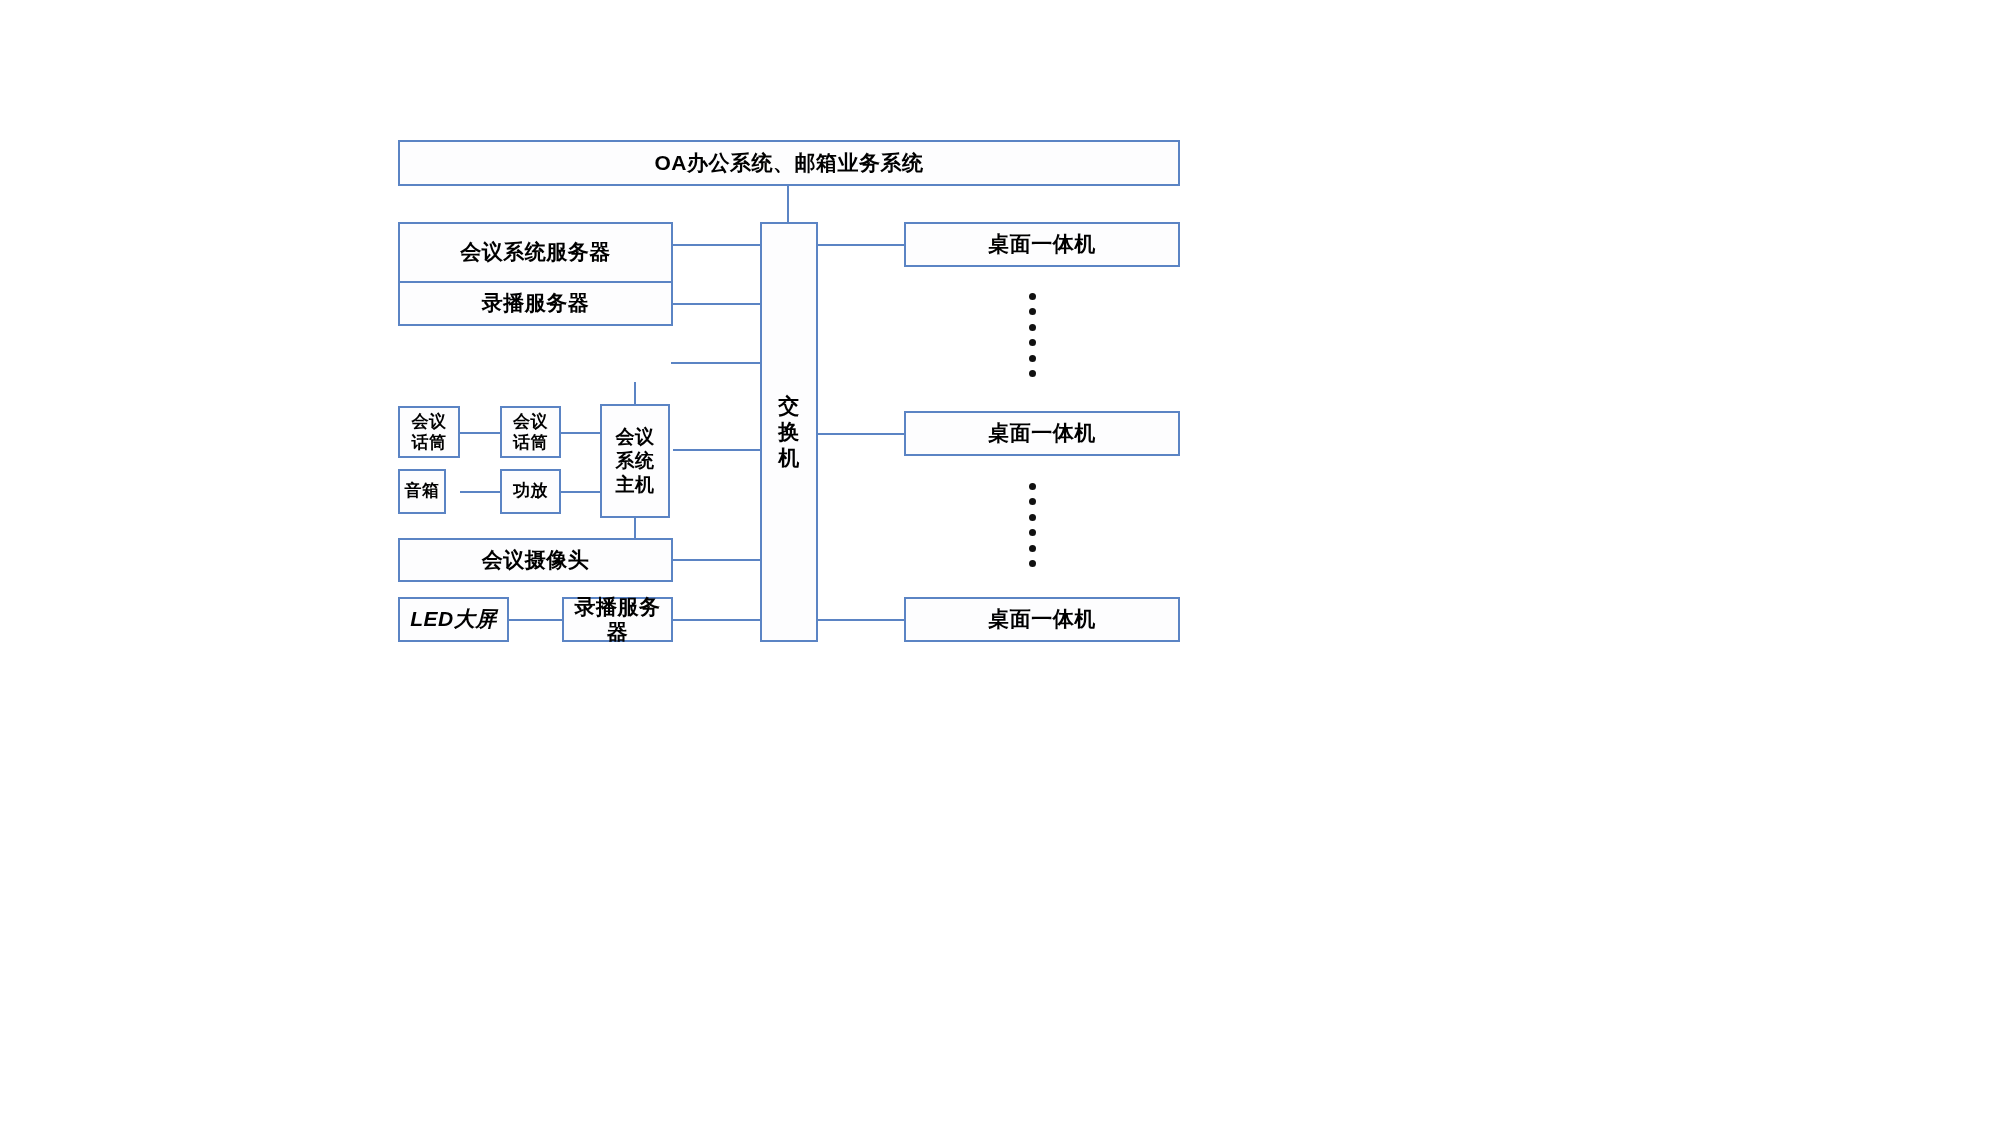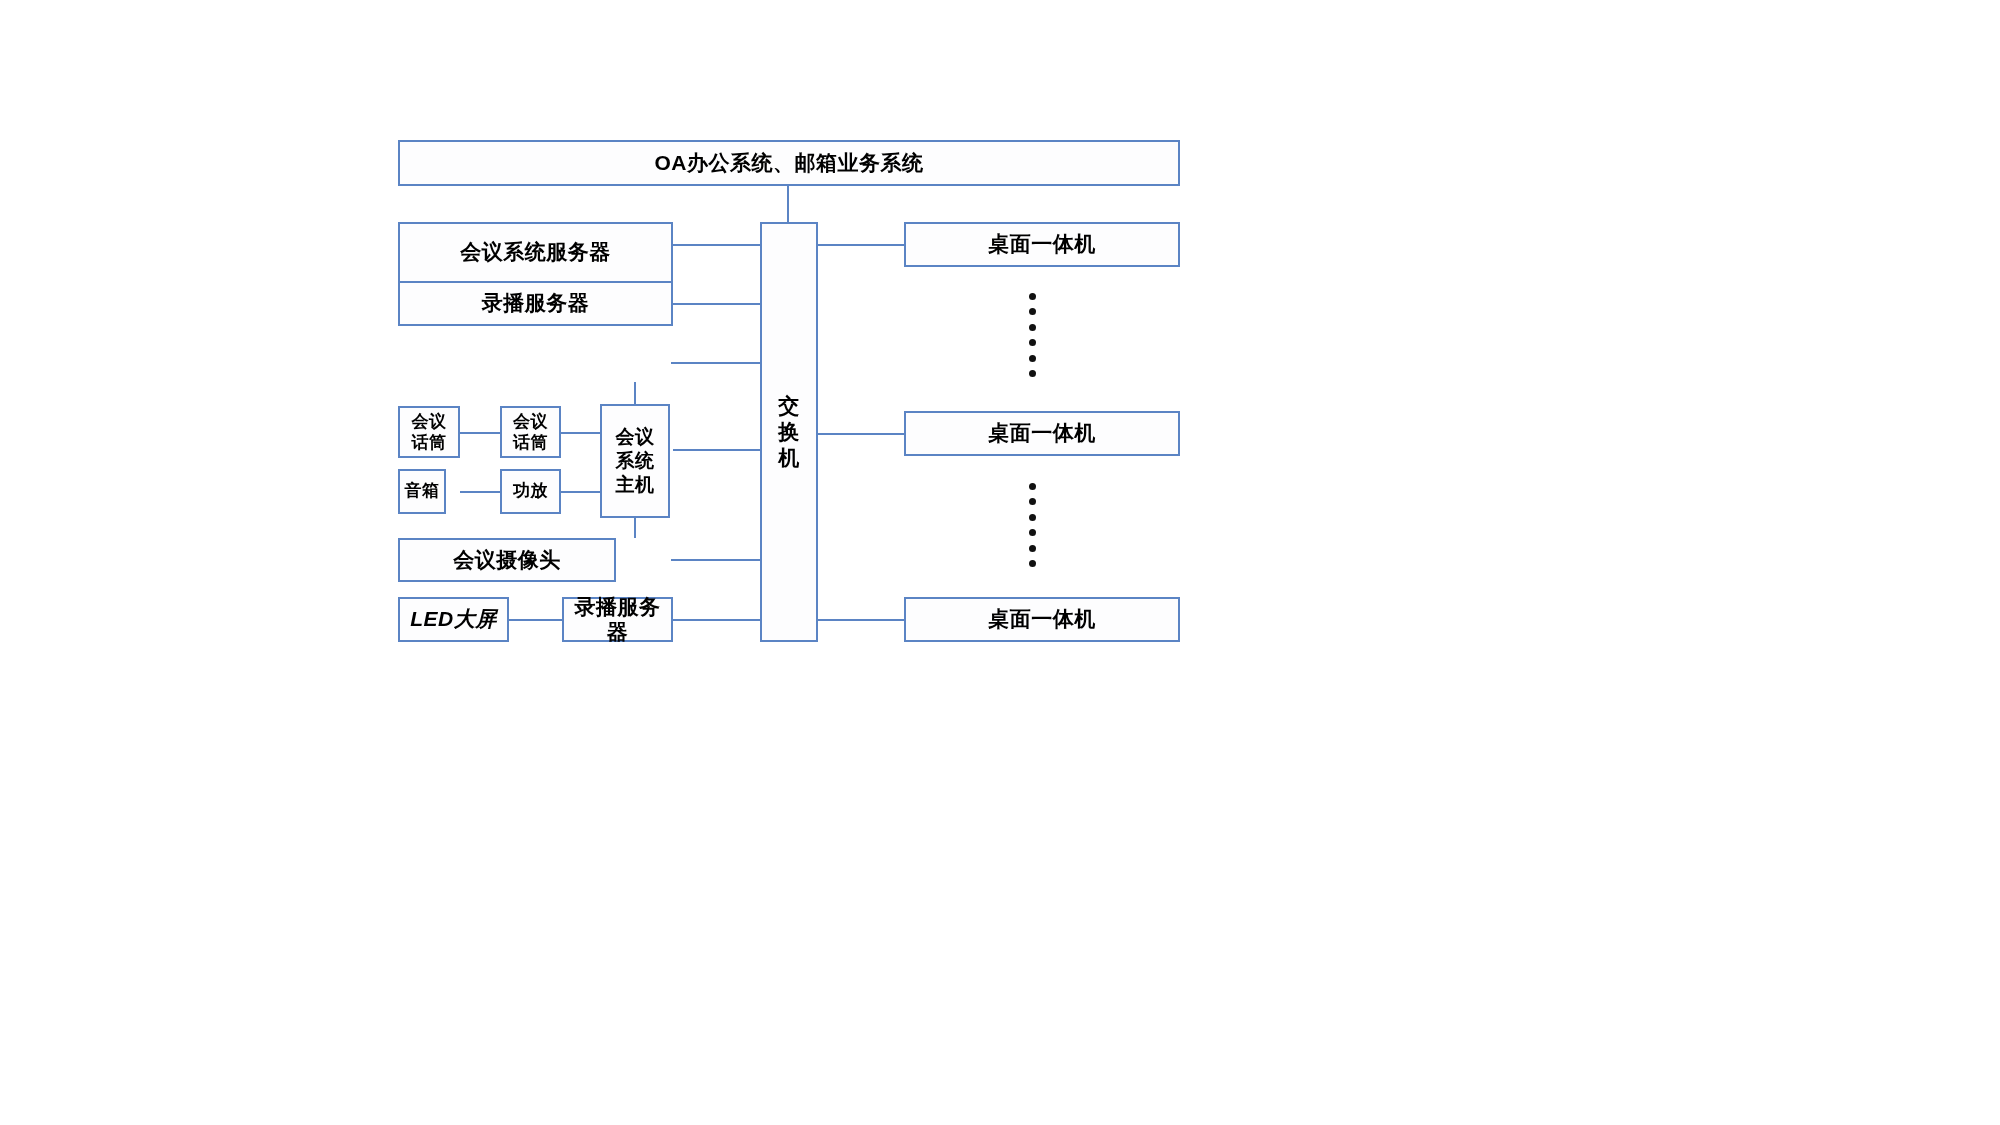--- a/index.html
+++ b/index.html
@@ -153,21 +153,21 @@
   </div>
 
   <div class="node host" style="left:600px; top:404px; width:70px; height:114px;">
     <span class="vert-text">
       <span>会议</span>
       <span>系统</span>
       <span>主机</span>
     </span>
   </div>
 
-  <div class="node wide" style="left:398px; top:538px; width:218px; height:44px;">
+  <div class="node wide" style="left:398px; top:538px; width:275px; height:44px;">
     <span>会议摄像头</span>
   </div>
 
   <div class="node wide" style="left:398px; top:597px; width:111px; height:45px;font-style:italic;">
     <span>LED大屏</span>
   </div>
 
   <div class="node wide" style="left:562px; top:597px; width:111px; height:45px;">
     <span>录播服务器</span>
   </div>

